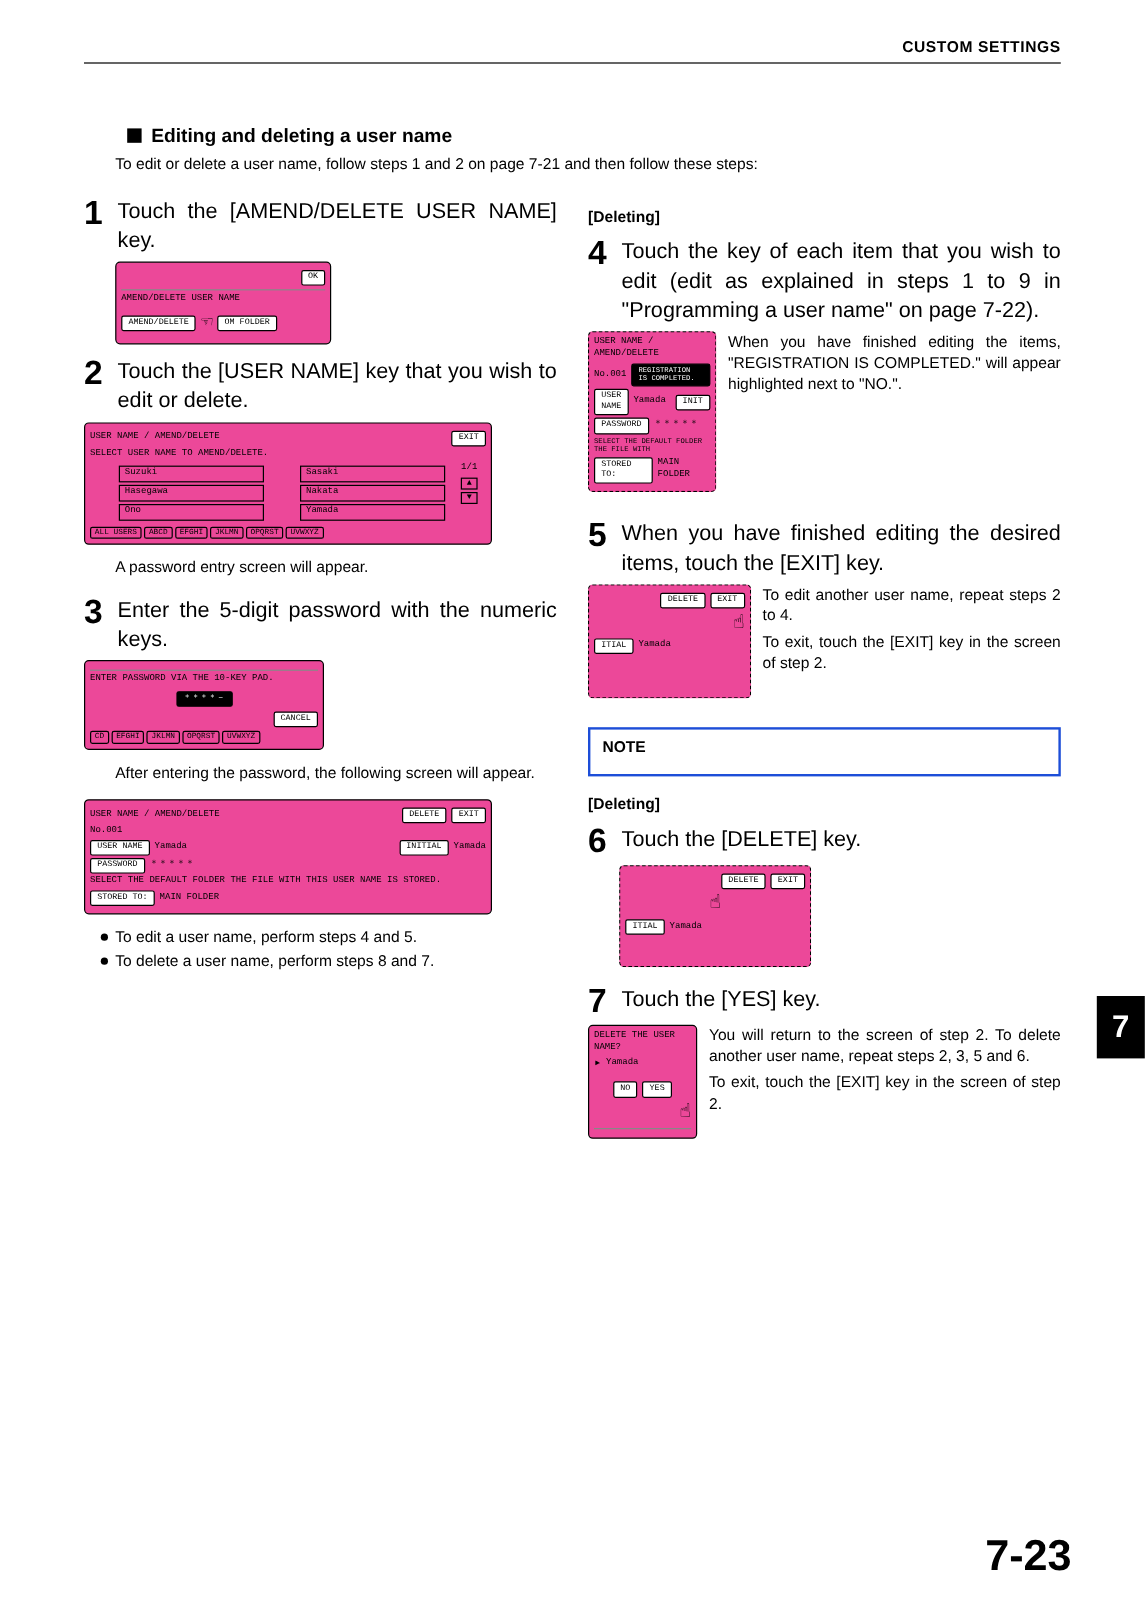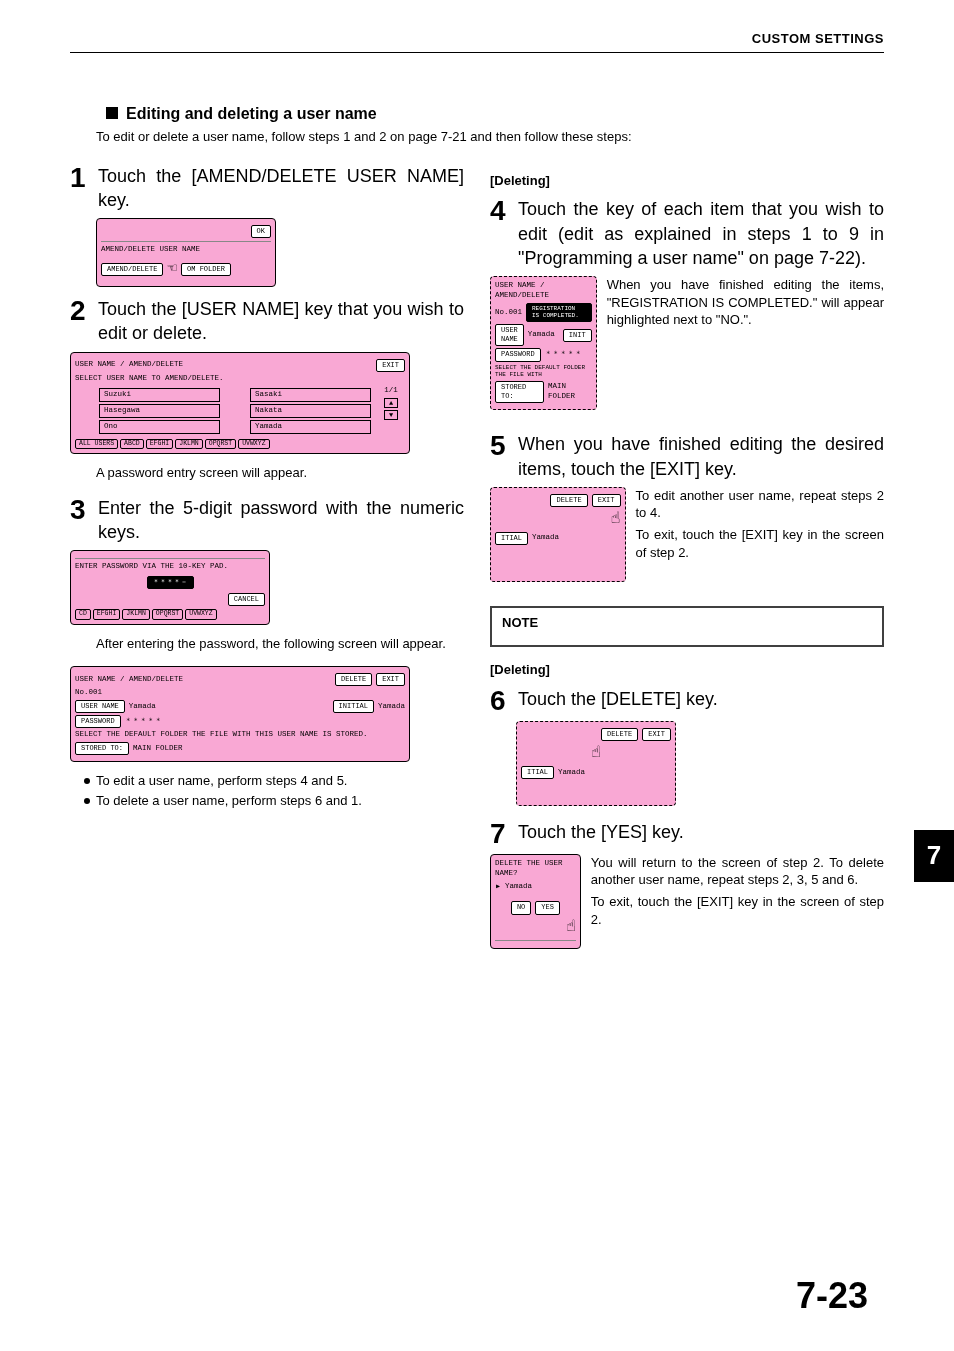--- a/index.html
+++ b/index.html
@@ -74,21 +74,21 @@
     display:flex; align-items:flex-start; margin-bottom:2px;
   }
   .bullet-dot {
     width:6px; height:6px; border-radius:50%; background:#000; margin:6px 6px 0 0;
   }
   .sub-heading {
     font-weight: bold;
     margin: 8px 0 8px 0;
   }
   .note-box {
-    border: 2px solid #404040;
+    border: 2px solid #1d4ed8;
     padding: 6px 24px 10px 10px;
     margin: 14px 0;
     text-align: justify;
   }
   .note-title { font-weight: bold; margin-bottom:4px; }
   .side-tab {
     position: absolute;
     right: 0;
     top: 830px;
     width: 40px;
@@ -96,35 +96,35 @@
     background: #000;
     color: #fff;
     font-size: 26px;
     font-weight: bold;
     display: flex;
     align-items: center;
     justify-content: center;
   }
   .page-num {
     position: absolute;
-    right: 86px;
+    right: 61px;
     bottom: 30px;
     font-size: 36px;
     font-weight: bold;
   }
 
   
   .screen {
     border: 1px solid #000;
     border-radius: 4px;
     padding: 4px;
     font-family: "Courier New", monospace;
     font-size: 7.5px;
     line-height: 1.3;
-    background:#f9a8d4;
+    background:#ec4899;
     margin-bottom: 10px;
   }
   .screen .btn {
     display:inline-block;
     border:1px solid #000;
     border-radius:2px;
     padding:1px 5px;
     font-size:7px;
     background:#fff;
   }
@@ -272,21 +272,21 @@
         </div>
       </div>
 
       <div class="bullet-list">
         <div class="row">
             <span class="bullet-dot"></span>
             <span>To edit a user name, perform steps 4 and 5.</span>
           </div>
         <div class="row">
             <span class="bullet-dot"></span>
-            <span>To delete a user name, perform steps 6 and 1.</span>
+            <span>To delete a user name, perform steps 8 and 7.</span>
           </div>
       </div>
     </div>
 
     <div class="col rcol">
       <div class="sub-heading">[Deleting]</div>
 
       <div class="step">
         <div class="step-num">4</div>
         <div class="step-text">Touch the key of each item that you wish to edit (edit as explained in steps 1 to 9 in "Programming a user name" on page 7-22).</div>

